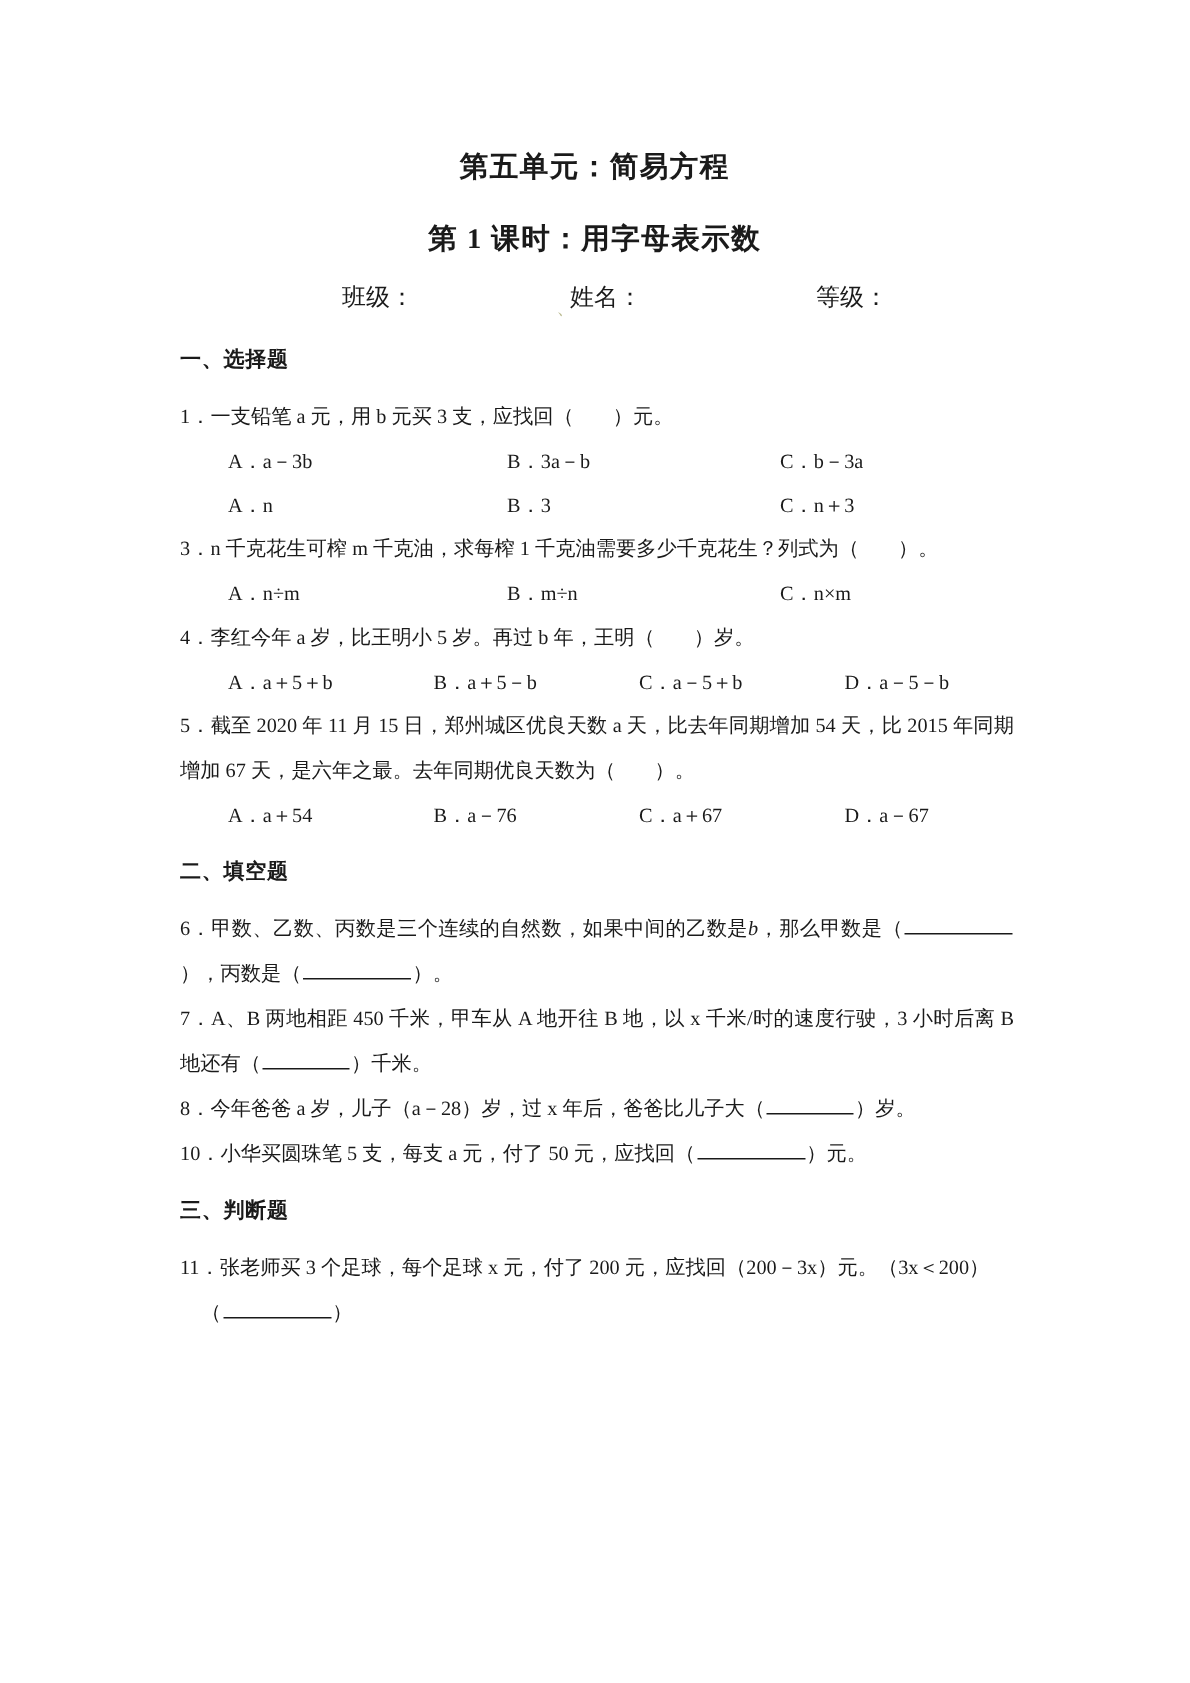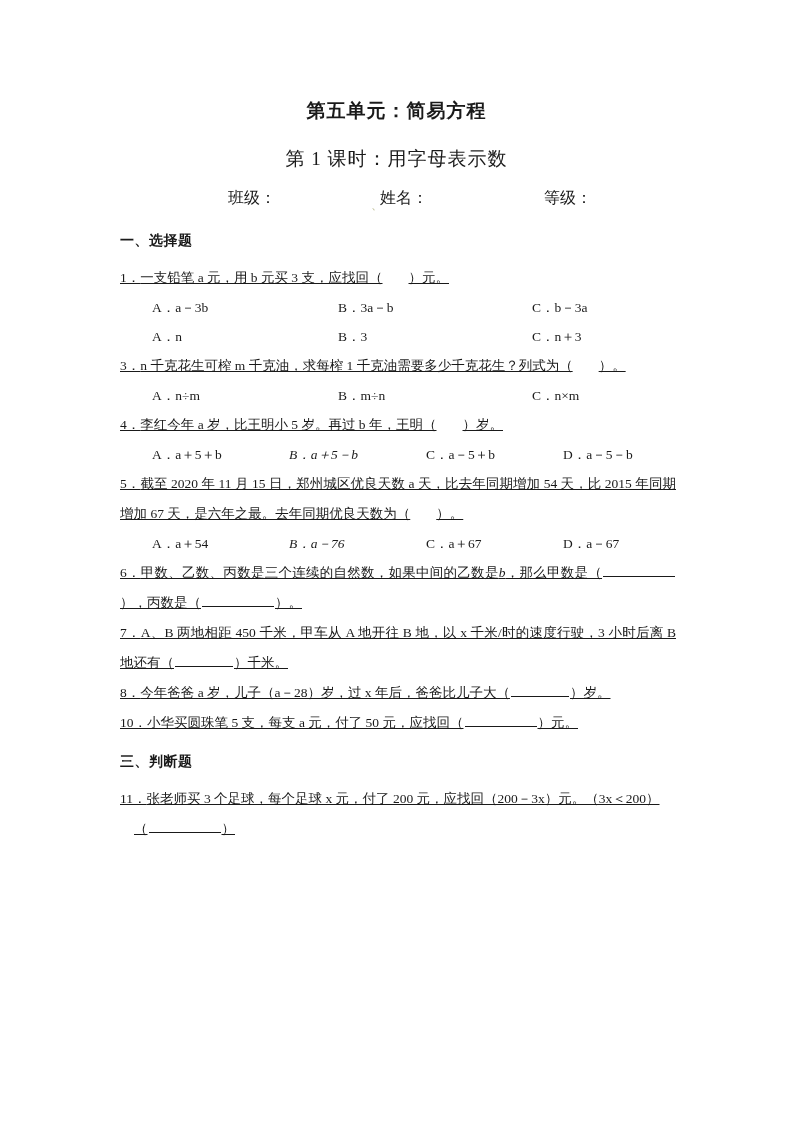--- a/index.html
+++ b/index.html
@@ -30,21 +30,21 @@
     font-weight: bold;
     letter-spacing: 1px;
     margin: 0;
     position: absolute;
     left: 0; right: 0;
     top: 98px;
   }
   .doc-subtitle {
     text-align: center;
     font-size: 19px;
-    font-weight: normal;
+    font-weight: bold;
     letter-spacing: 1px;
     margin: 0;
     position: absolute;
     left: 0; right: 0;
     top: 146px;
   }
 
   
   .info-row {
     position: absolute;
@@ -93,42 +93,41 @@
     line-height: 18px;
   }
   .section-title.spaced-top { margin-top: 15px; }
 
   .q {
     font-size: 13.5px;
     line-height: 30px;
     margin: 0;
     text-align: justify;
     text-justify: inter-ideograph;
-    text-decoration: underline;
   }
 
   .options {
     position: relative;
     height: 29px;
     font-size: 13.5px;
     line-height: 29px;
     margin-left: 32px;
   }
   .options .opt {
     position: absolute;
     white-space: nowrap;
     top: 0;
   }
   
   .options.cols3 .opt:nth-child(1) { left: 0px; }
   .options.cols3 .opt:nth-child(2) { left: 186px; }
-  .options.cols3 .opt:nth-child(3) { left: 380px; }
+  .options.cols3 .opt:nth-child(3) { left: 368px; }
   
   .options.cols4 .opt:nth-child(1) { left: 0px; }
-  .options.cols4 .opt:nth-child(2) { left: 137px; font-style: italic; }
+  .options.cols4 .opt:nth-child(2) { left: 137px; }
   .options.cols4 .opt:nth-child(3) { left: 274px; }
   .options.cols4 .opt:nth-child(4) { left: 411px; }
 
   .fill {
     display: inline-block;
     border-bottom: 1px solid #1a1a1a;
     vertical-align: baseline;
     height: 14px;
     margin: 0 1px;
   }
@@ -197,20 +196,21 @@
     <div class="q">
       <span>5．</span><span>截至 2020 年 11 月 15 日，郑州城区优良天数 a 天，比去年同期增加 54 天，比 2015 年同期增加 67 天，是六年之最。去年同期优良天数为（</span><span class="blankspace"></span><span>）。</span>
     </div>
     <div class="options cols4">
       <span class="opt">A．a＋54</span>
       <span class="opt">B．a－76</span>
       <span class="opt">C．a＋67</span>
       <span class="opt">D．a－67</span>
     </div>
 
+    <div class="section-title spaced-top">二、填空题</div>
 
     <div class="q">
       <span>6．</span><span>甲数、乙数、丙数是三个连续的自然数，如果中间的乙数是</span><span class="ital">b</span><span>，那么甲数是（</span><span class="fill w-lg"></span><span>），丙数是（</span><span class="fill w-lg"></span><span>）。</span>
     </div>
 
     <div class="q">
       <span>7．</span><span>A、B 两地相距 450 千米，甲车从 A 地开往 B 地，以 x 千米/时的速度行驶，3 小时后离 B 地还有（</span><span class="fill w-md"></span><span>）千米。</span>
     </div>
 
     <div class="q">

